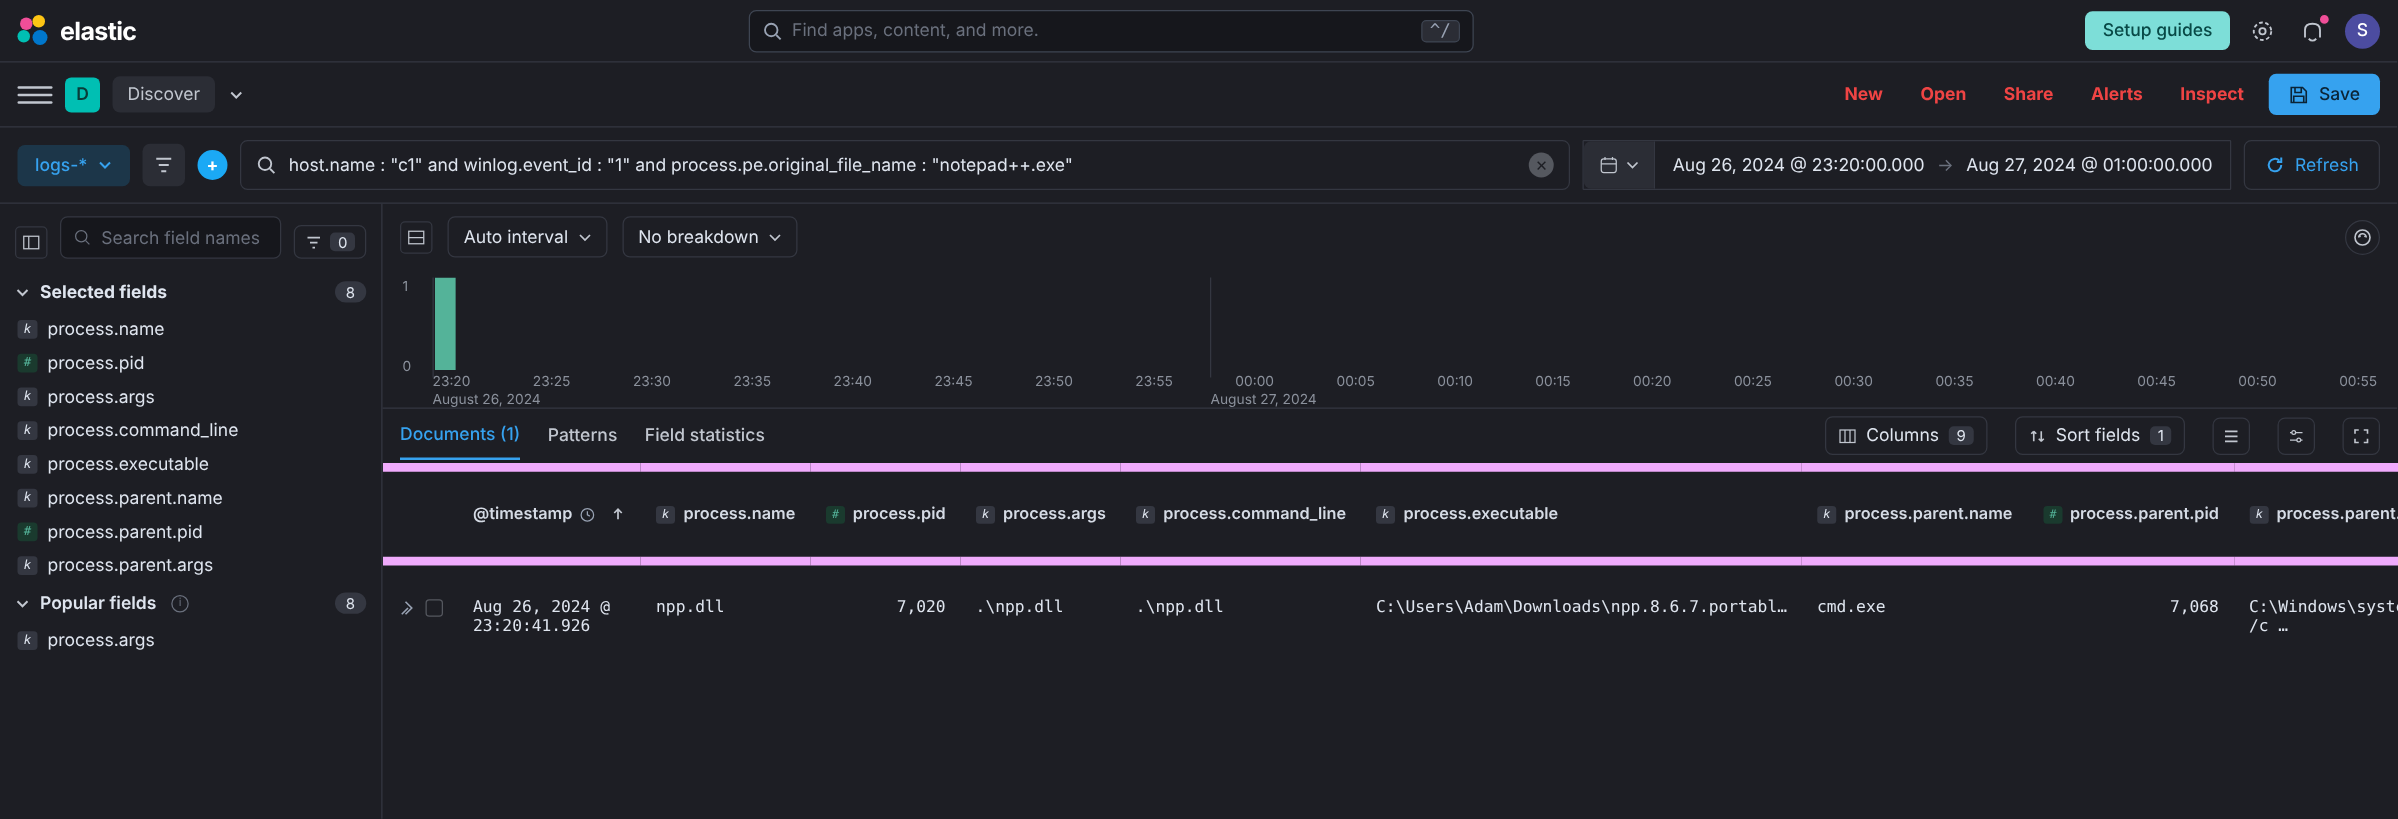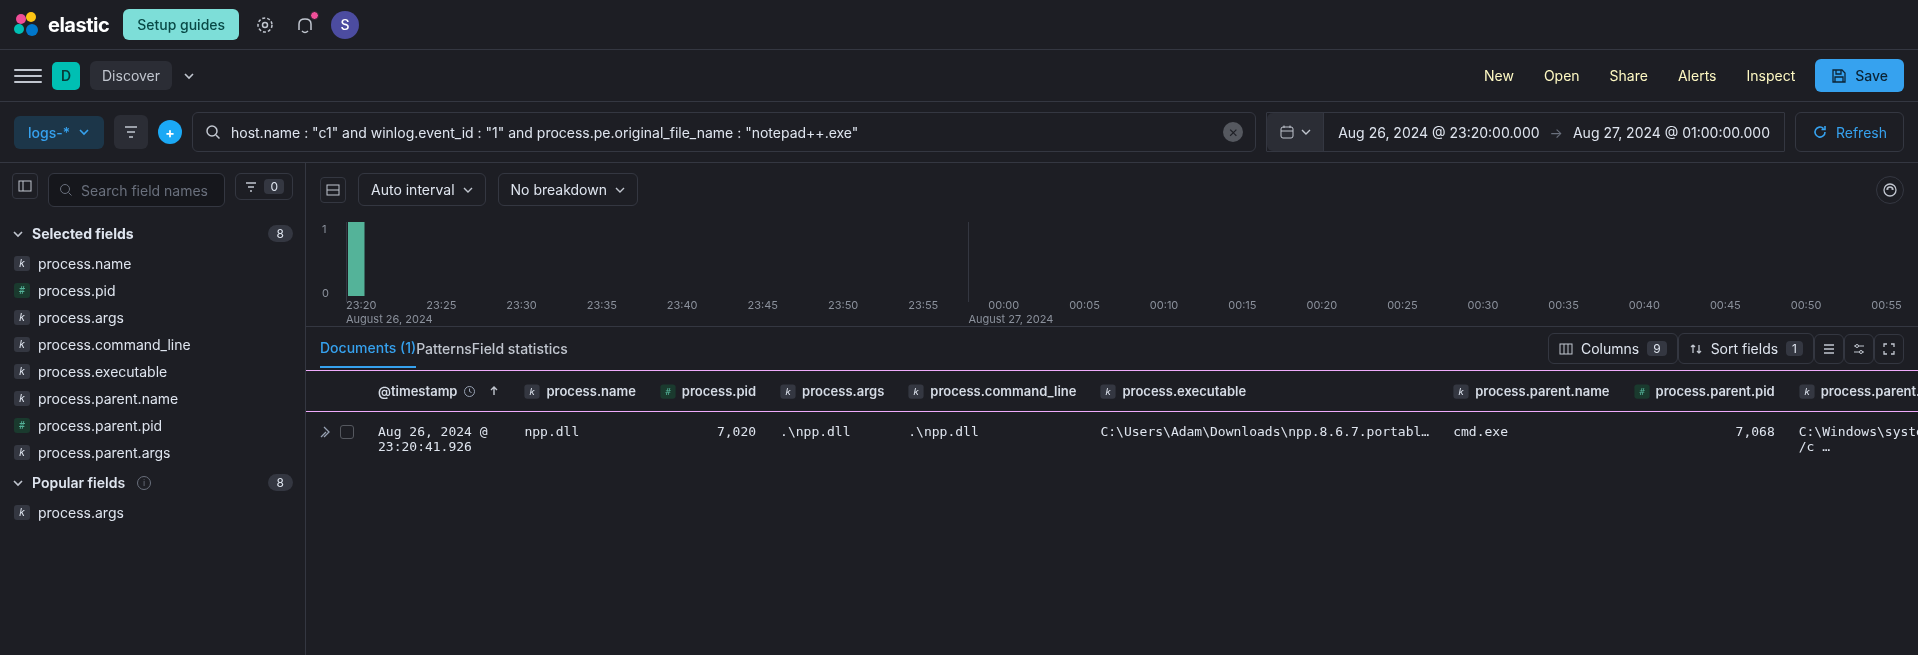--- a/index.html
+++ b/index.html
@@ -74,21 +74,21 @@
   .hamburger span{height:2px;background:#c1c6cf;border-radius:1px;}
   .badge-d {
     width:28px;height:28px;border-radius:5px;background:#00bfb3;
     display:flex;align-items:center;justify-content:center;color:#083c39;font-weight:600;
   }
   .discover-pill {
     background:#2b2d35; color:#c1c6cf; padding:6px 12px; border-radius:6px;
   }
   .app-row .chev { color:#c1c6cf; cursor:pointer; }
   .app-row .spacer { flex:1; }
-  .link-btn { color:#fef9c3; padding:6px 10px; cursor:pointer; }
+  .link-btn { color:#ef4444; padding:6px 10px; cursor:pointer;font-weight:bold; }
   .save-btn {
     background:#36a2ef; color:#0b2436; padding:8px 16px; border-radius:6px;
     display:flex;align-items:center;gap:8px;font-weight:500;cursor:pointer;
   }
 
   
   .query-row {
     display:flex; align-items:center; padding:10px 14px; gap:10px;
     border-bottom:1px solid #343741;
   }
@@ -124,21 +124,21 @@
   .time-pill .range{padding:0 14px;display:flex;gap:10px;align-items:center;}
   .refresh-btn {
     border:1px solid #343741; border-radius:6px; padding:0 16px;height:40px;
     display:flex;align-items:center;gap:8px;color:#36a2ef;cursor:pointer;
   }
 
   
   .main-split { display:flex; height:calc(655px - 50px - 52px - 58px); }
   .sidebar { width:306px; border-right:1px solid #343741; display:flex;flex-direction:column; position:relative;}
   .sidebar-head {
-    display:flex;align-items:flex-start;padding:10px 12px;gap:10px;
+    display:flex;align-items:flex-end;padding:10px 12px;gap:10px;
   }
   .panel-toggle{width:26px;height:26px;display:flex;align-items:center;justify-content:center;
     border:1px solid #343741;border-radius:4px;cursor:pointer;color:#c1c6cf;}
   .field-search {
     flex:1;height:34px;border:1px solid #343741;border-radius:6px;
     display:flex;align-items:center;gap:8px;padding:0 10px;color:#6a707d;background:#16171c;
   }
   .filter-count {
     display:flex;align-items:center;gap:6px;border:1px solid #343741;border-radius:6px;
     padding:5px 8px;cursor:pointer;
@@ -188,37 +188,37 @@
   .haxis-y{position:absolute;left:16px;top:6px;color:#8b919c;font-size:11px;}
   .haxis-y0{position:absolute;left:16px;top:70px;color:#8b919c;font-size:11px;}
   .tick-row{position:absolute;left:40px;right:16px;top:82px;display:flex;justify-content:space-between;align-items:center;}
   .tick{font-size:11px;color:#8b919c;}
   .sub-tick{position:absolute;font-size:11px;color:#8b919c;}
   .bar-svg{position:absolute;left:40px;right:16px;top:6px;height:74px;}
   .bar-svg rect{fill:#54b399;}
   .histo-caption{text-align:center;color:#90969f;font-size:13px;padding:6px 0 10px;}
 
   .tab-row{
-    display:flex;align-items:center;padding:0 14px;border-top:1px solid #343741;height:44px;
+    display:flex;align-items:center;padding:0 14px;gap:22px;border-top:1px solid #343741;height:44px;
   }
   .tab{padding:10px 0;cursor:pointer;color:#c1c6cf;font-weight:500;}
   .tab.active{color:#36a2ef;border-bottom:2px solid #36a2ef;}
   .tab-row .spacer{flex:1;}
   .tab-btn{
     border:1px solid #343741;border-radius:6px;padding:6px 10px;
     display:flex;align-items:center;gap:8px;cursor:pointer;
   }
   .tab-btn .num{background:#343741;border-radius:4px;padding:0 6px;font-size:12px;}
   .tab-icon{width:30px;height:30px;border:1px solid #343741;border-radius:6px;
     display:flex;align-items:center;justify-content:center;cursor:pointer;}
 
   
   .table-wrap{flex:1;overflow:auto;}
   table{border-collapse:collapse;width:100%;}
-  th,td{border-top:1px solid #f0abfc;padding:12px 12px;text-align:left;vertical-align:top;font-size:13px;}
+  th,td{border-top:7px solid #f0abfc;padding:26px 12px;text-align:left;vertical-align:top;font-size:13px;}
   th{font-weight:600;color:#d5dbe5;}
   .col-small{width:40px;}
   .th-field{display:flex;align-items:center;gap:6px;}
   .th-field .type-badge{transform:scale(0.95);}
   td.num{text-align:right;}
   td.mono, .mono{font-family:Menlo,Consolas,monospace;}
   .row-hover-ctrls{display:flex;gap:6px;align-items:center;}
   .expand-ico{width:16px;height:16px;display:flex;align-items:center;justify-content:center;cursor:pointer;color:#98a2b3;}
   .checkbox{width:14px;height:14px;border:1px solid #55585f;border-radius:3px;cursor:pointer;}
   .vline{width:1px;background:#343741;height:80px;position:absolute;top:6px;}
@@ -232,20 +232,30 @@
   <div class="logo-cluster">
     <div class="logo-dots">
       <span class="logo-dot ld1"></span>
         <span class="logo-dot ld2"></span>
       <span class="logo-dot ld3"></span>
         <span class="logo-dot ld4"></span>
     </div>
     <div class="logo-word">elastic</div>
   </div>
 
+  <div class="global-search-wrap">
+    <div class="global-search">
+      <svg width="16" height="16" viewBox="0 0 16 16">
+        <circle cx="7" cy="7" r="5" stroke="#98a2b3" stroke-width="1.5" fill="none"></circle>
+        <line x1="11" y1="11" x2="14.5" y2="14.5" stroke="#98a2b3" stroke-width="1.5"></line>
+      </svg>
+      <span>Find apps, content, and more.</span>
+      <span class="kbd">^/</span>
+    </div>
+  </div>
 
   <div class="top-right">
     <div class="btn-teal">Setup guides</div>
     <div class="icon-circle">
       <svg width="18" height="18" viewBox="0 0 18 18">
           <circle cx="9" cy="9" r="7" stroke="#c1c6cf" stroke-width="1.5" fill="none" stroke-dasharray="3 2"></circle>
           <circle cx="9" cy="9" r="2.5" stroke="#c1c6cf" stroke-width="1.5" fill="none"></circle>
         </svg>
     </div>
     <div class="icon-circle">

